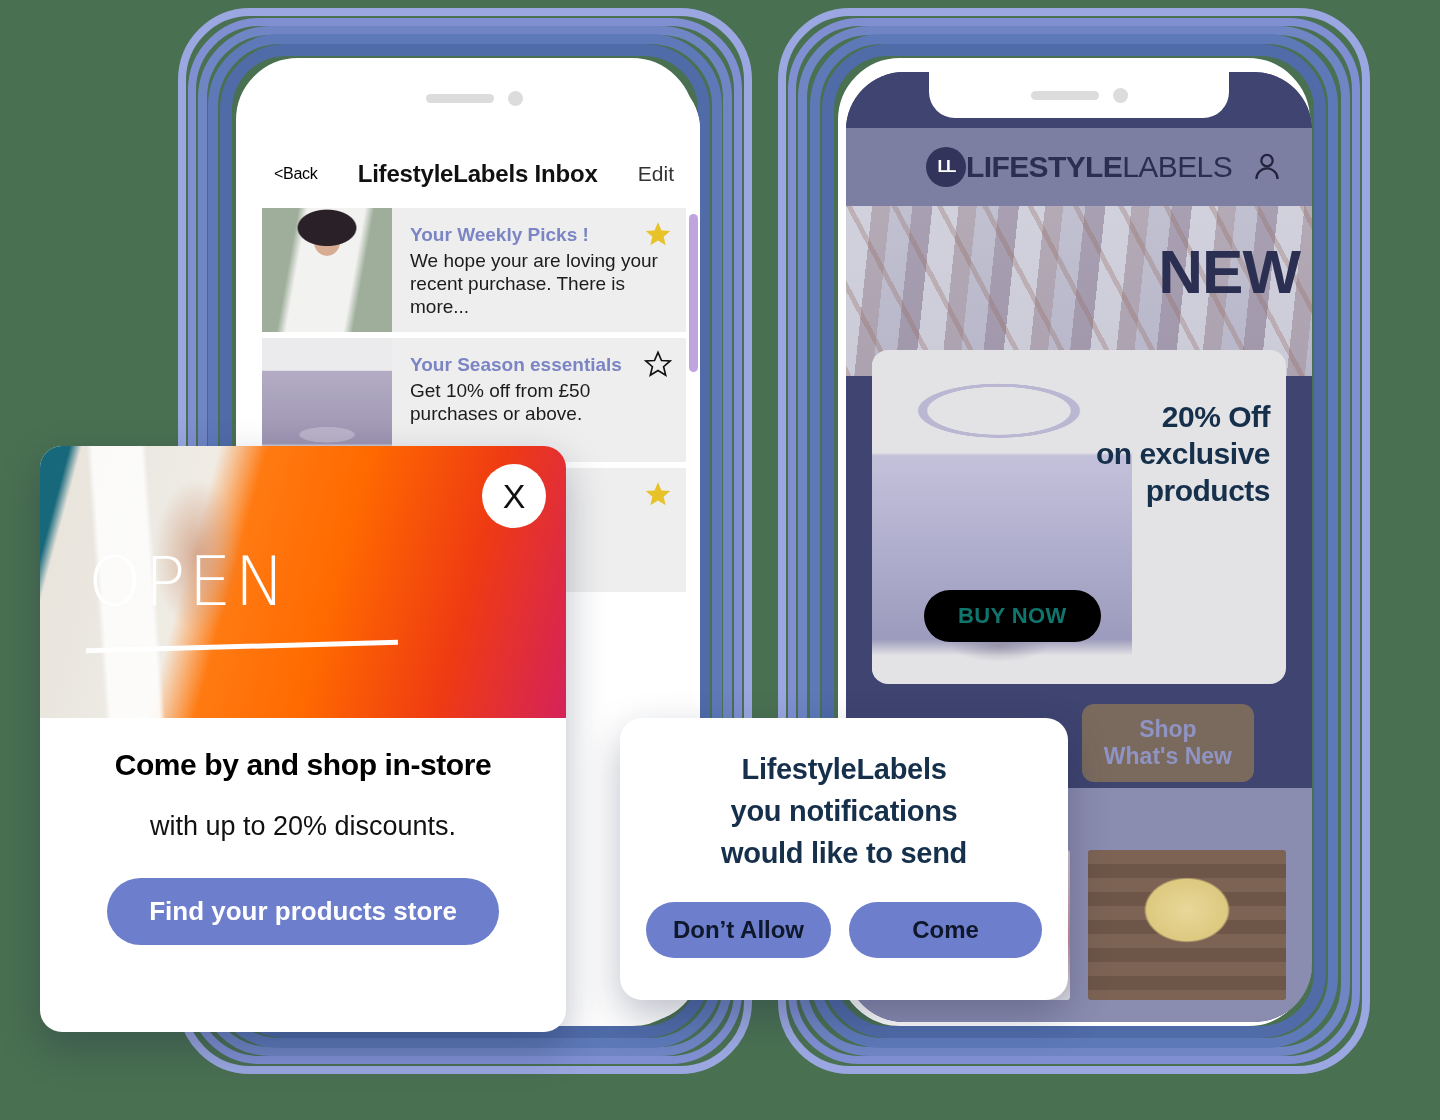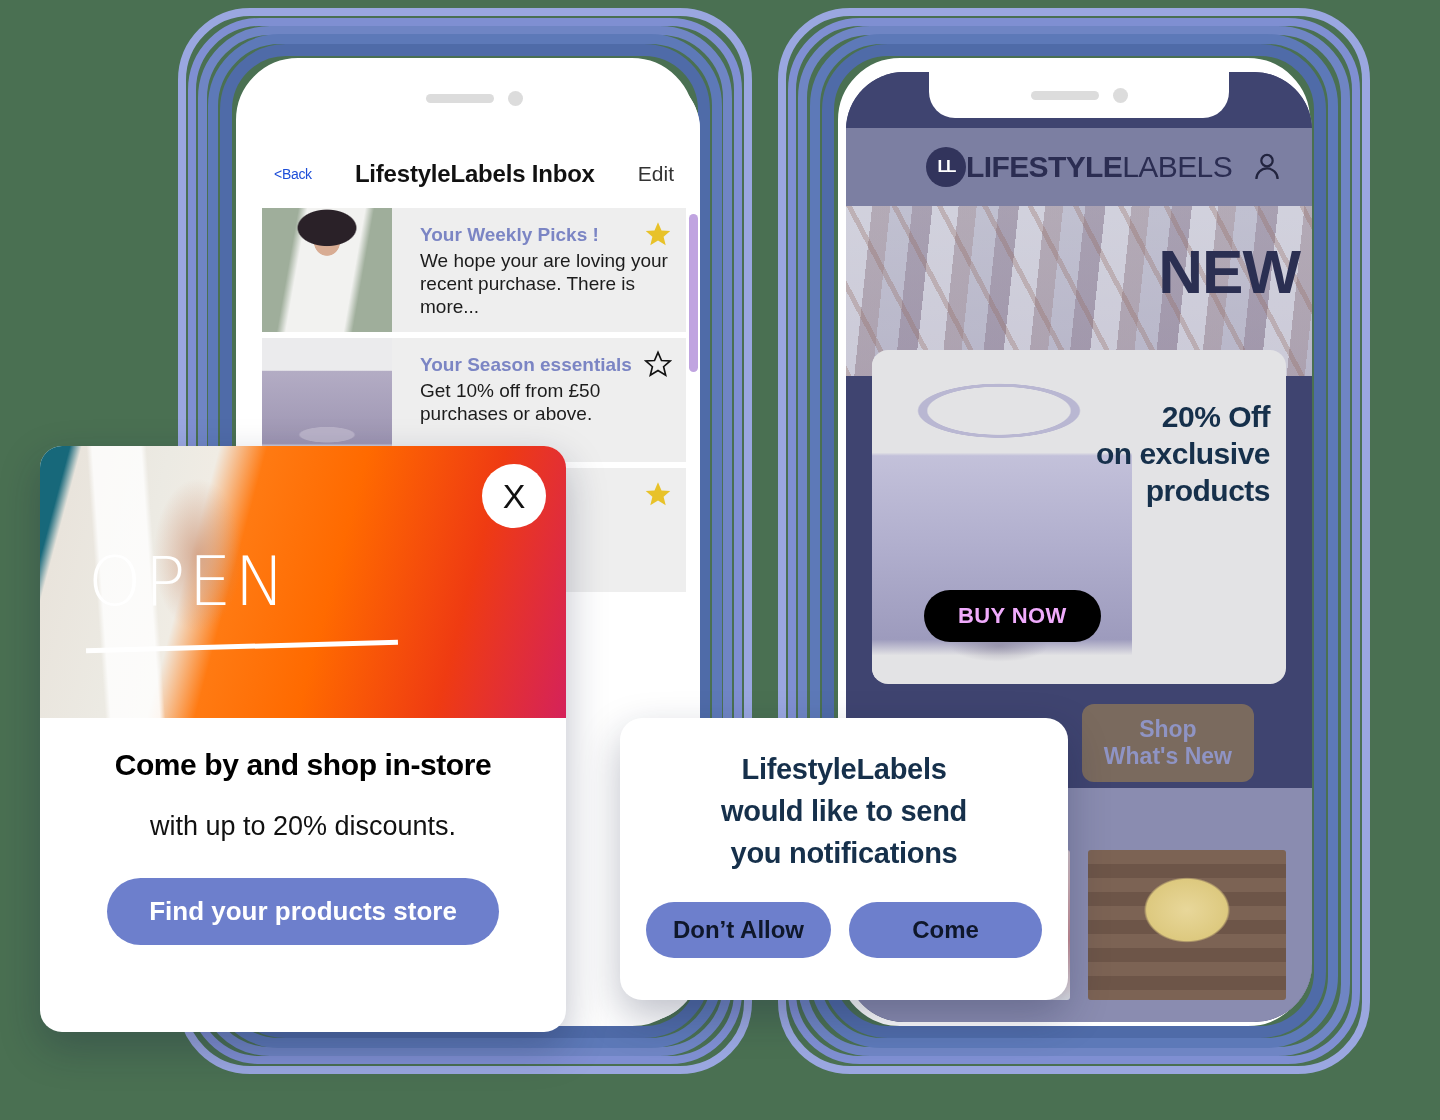--- a/index.html
+++ b/index.html
@@ -39,40 +39,40 @@
   }
   .notch-speaker { width: 68px; height: 9px; border-radius: 5px; background: #dcdcdc; }
   .notch-cam { width: 15px; height: 15px; border-radius: 50%; background: #dcdcdc; }
 
   
   .inbox-screen { position: absolute; inset: 0; background: #fff; }
   .inbox-topbar {
     position: absolute; top: 78px; left: 0; right: 0; height: 48px;
     display: flex; align-items: center; padding: 0 26px;
   }
-  .back-link { font-size: 14px; color: #1d4ed8; letter-spacing: -0.3px; }
+  .back-link { font-size: 16px; color: #000000; letter-spacing: -0.3px; }
   .inbox-title {
     flex: 1; text-align: center; font-size: 24px; font-weight: bold; color: #111;
     letter-spacing: -0.2px;
   }
   .edit-link { font-size: 21px; color: #333; }
 
   .inbox-list {
     position: absolute; top: 136px; left: 14px; right: 14px; bottom: 0;
   }
   .inbox-item {
     position: relative;
     display: flex; align-items: stretch;
     background: #eeeeee;
     height: 124px;
     margin-bottom: 6px;
     overflow: hidden;
   }
   .item-thumb { width: 130px; flex: none; background-size: cover; background-position: center; }
-  .item-body { flex: 1; padding: 16px 16px 10px 28px; position: relative; }
+  .item-body { flex: 1; padding: 16px 16px 10px 18px; position: relative; }
   .item-title { font-size: 19px; font-weight: bold; color: #7b85c4; margin-bottom: 3px; }
   .item-text { font-size: 19px; color: #1c1c1c; line-height: 1.22; }
   .item-star { position: absolute; top: 12px; right: 14px; width: 28px; height: 28px; }
 
   .scrollbar-track {
     position: absolute; top: 136px; right: 2px; width: 9px; bottom: 90px;
   }
   .scrollbar-thumb {
     position: absolute; top: 6px; left: 0; width: 9px; height: 158px;
     background: #c0a4e0; border-radius: 5px;
@@ -145,21 +145,21 @@
       radial-gradient(ellipse 58% 16% at 50% 17%, transparent 0 46%, #b9b7d2 47%, #b9b7d2 52%, transparent 53%),
       linear-gradient(180deg, #e3e3e5 0 30%, #c3c1da 31%, #b0aecd 60%, #9d9bbd 88%, #e3e3e5 93%);
   }
   .promo-text {
     position: absolute; right: 16px; top: 48px; width: 228px;
     text-align: right; font-size: 30px; font-weight: bold; color: #16304b;
     line-height: 1.24; letter-spacing: -0.5px;
   }
   .buy-now {
     position: absolute; left: 52px; bottom: 42px;
-    background: #000; color: #f0abfc; border-radius: 26px;
+    background: #000; color: #0f766e; border-radius: 26px;
     padding: 13px 34px; font-size: 22px; font-weight: bold; letter-spacing: .4px;
   }
 
   .shop-new-btn {
     position: absolute; top: 632px; right: 58px;
     background: #7a6a5e; color: #8f94c4; border-radius: 12px;
     padding: 12px 22px; font-size: 23px; font-weight: bold; text-align: center;
     line-height: 1.18;
   }
 
@@ -393,22 +393,22 @@
       <div class="open-sub">
         <div>with up to 20% discounts.</div>
       </div>
       <div class="open-cta">Find your products store</div>
     </div>
   </div>
 
   <div class="notif-dialog">
     <div class="notif-text">
       <div>LifestyleLabels</div>
+      <div>you notifications</div>
       <div>would like to send</div>
-      <div>you notifications</div>
     </div>
     <div class="notif-actions">
       <div class="notif-btn btn-deny">Don’t Allow</div>
       <div class="notif-btn btn-allow">Come</div>
     </div>
   </div>
 
 </div>
 
 </body></html>

